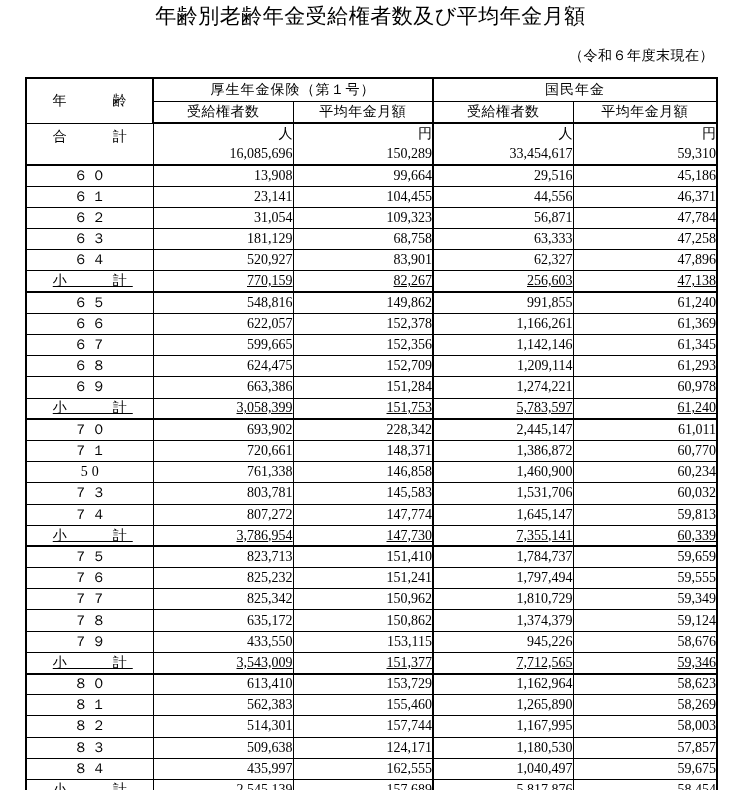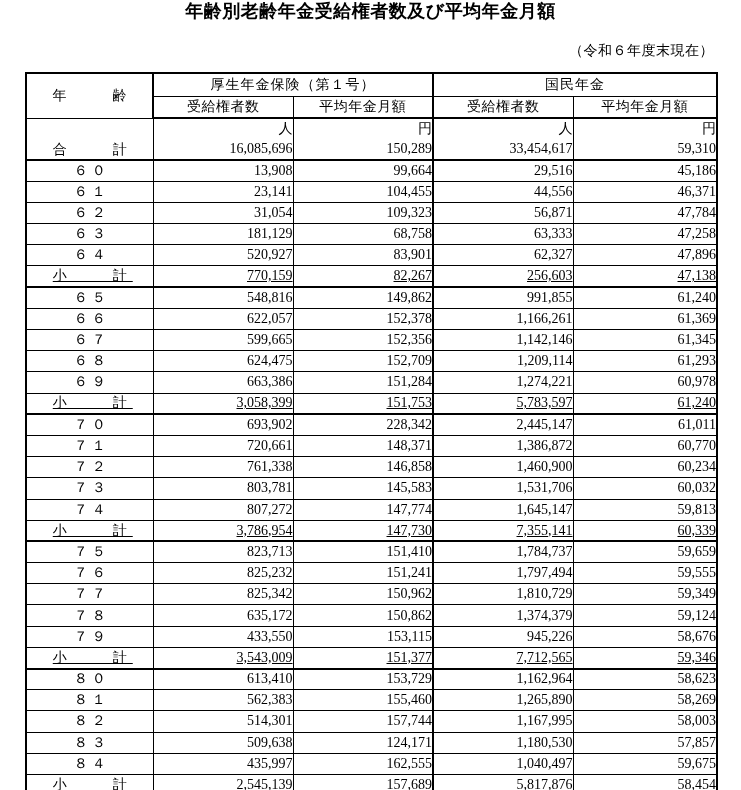--- a/index.html
+++ b/index.html
@@ -18,23 +18,24 @@
   .page {
     position: relative;
     width: 741px;
     height: 790px;
     box-sizing: border-box;
   }
 
   
   .doc-title {
     text-align: center;
-    font-size: 18px;
-    font-weight: bold;
+    font-size: 21px;
+    font-weight: normal;
     letter-spacing: 0.5px;
+    padding-top: 5px;
     line-height: 22px;
     font-family: "DejaVu Sans", "Liberation Sans", sans-serif;
   }
 
   
   .date-note-row {
     width: 691px;
     margin: 12px auto;
     text-align: right;
     font-size: 14px;
@@ -124,21 +125,21 @@
     padding-right: 14px;
     font-size: 14px;
     height: 42px;
     line-height: 20px;
   }
   td.unit-cell .unit { display: block; }
   td.unit-cell .val  { display: block; }
   td.age.total-age {
     height: 42px;
     vertical-align: bottom;
-    padding-bottom: 2px;
+    padding-bottom: 20px;
     letter-spacing: 6px;
     text-indent: 6px;
   }
 
   
   tr.group-end > td { border-bottom: 2px solid #000 !important; text-decoration: underline; }
   tr.total-row > td { border-bottom: 2px solid #000 !important; }
   tr.hdr-bottom > th { border-bottom: 2px solid #000 !important; margin-top: 47px; }
 </style>
 </head>
@@ -284,21 +285,21 @@
             <td class="num">61,011</td>
           </tr>
           <tr class="">
             <td class="age">７１</td>
             <td class="num">720,661</td>
             <td class="num sep-right">148,371</td>
             <td class="num">1,386,872</td>
             <td class="num">60,770</td>
           </tr>
           <tr class="">
-            <td class="age">７２</td>
+            <td class="age">50</td>
             <td class="num">761,338</td>
             <td class="num sep-right">146,858</td>
             <td class="num">1,460,900</td>
             <td class="num">60,234</td>
           </tr>
           <tr class="">
             <td class="age">７３</td>
             <td class="num">803,781</td>
             <td class="num sep-right">145,583</td>
             <td class="num">1,531,706</td>

